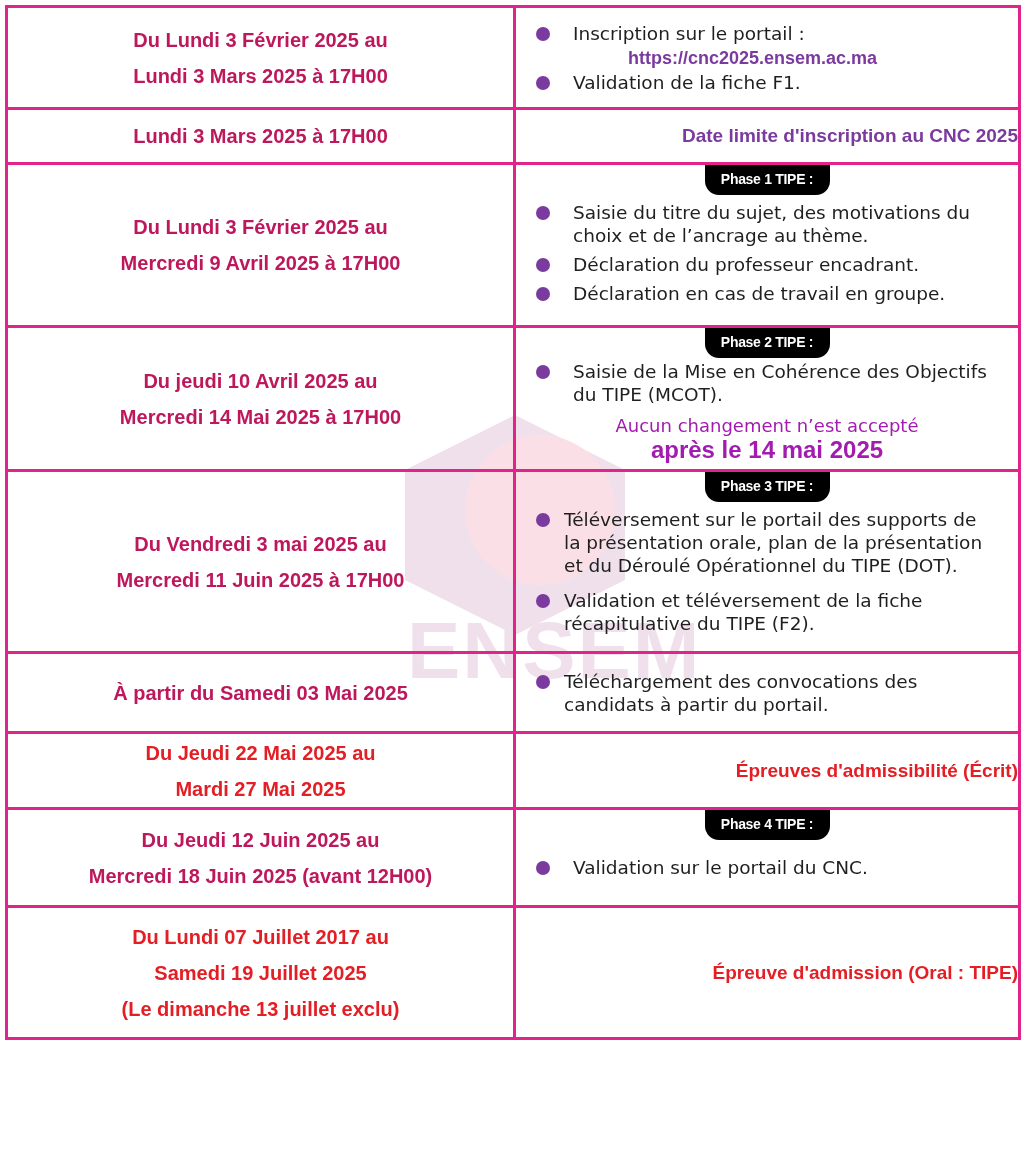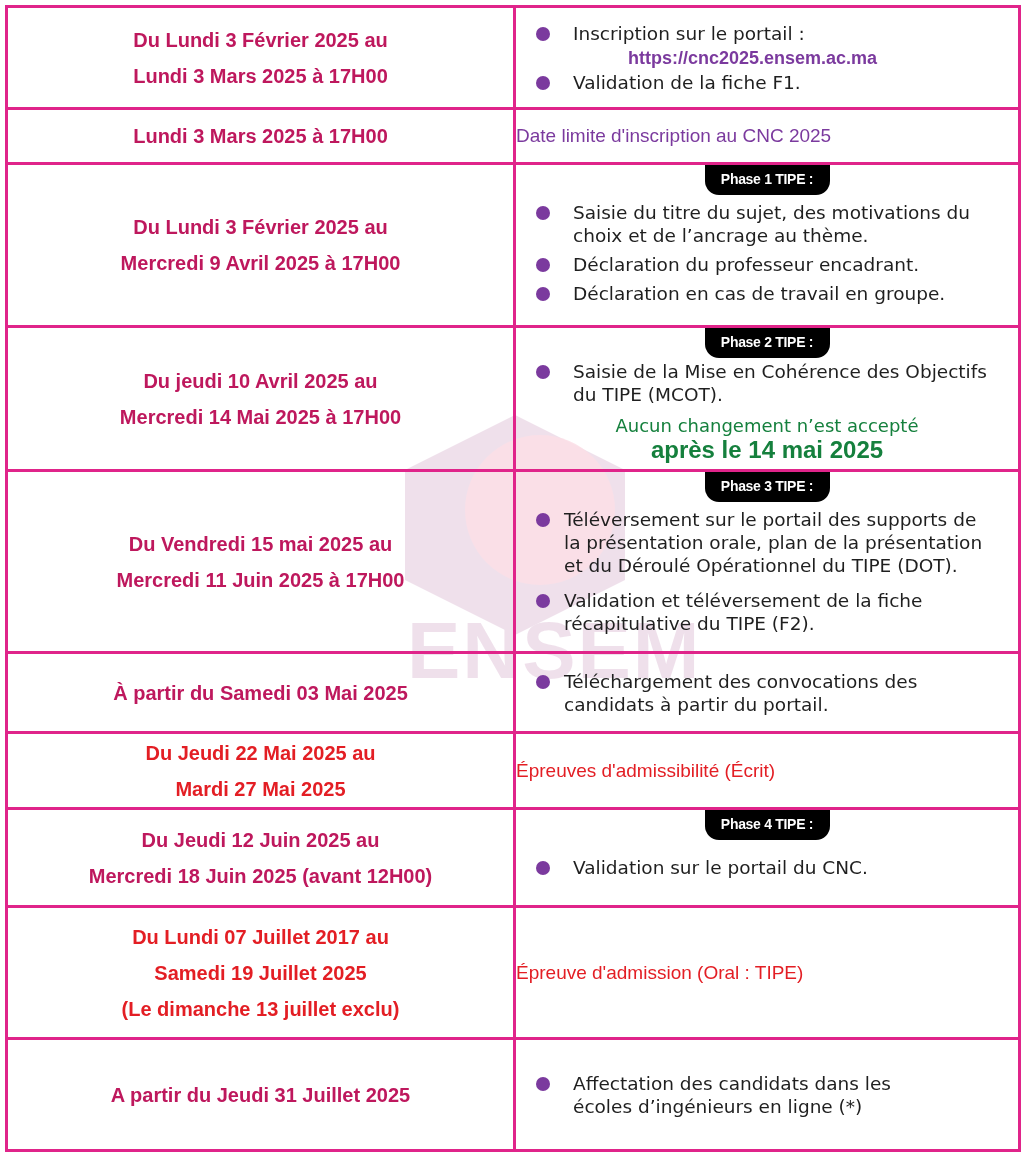--- a/index.html
+++ b/index.html
@@ -16,22 +16,22 @@
   td.act { position:relative; font-size:19px; color:#1f1f1f; font-family:"DejaVu Sans", sans-serif; }
   .purple { color:#be185d; }
   .red { color:#e31e24; }
   .badge { display:block; margin:0 auto; width:125px; height:30px; background:#000000; color:#fff;
            border-radius:0 0 14px 14px; text-align:center; font-size:14px; font-weight:bold;
            line-height:28px; font-family:"Liberation Sans", sans-serif; letter-spacing:-0.3px; }
   ul.items { list-style:none; margin:0; padding:0 24px 0 20px; }
   ul.items li { position:relative; padding-left:37px; line-height:23px; margin:6px 0; font-size:18.5px; }
   ul.items li::before { content:""; position:absolute; left:0; top:5px; width:14px; height:14px; border-radius:50%; background:#7b3a9e; }
   .link { display:block; text-align:center; color:#7b3a9e; font-weight:bold; font-family:"Liberation Sans", sans-serif; font-size:18px; line-height:26px; padding-right:29px; }
-  .center-label { text-align:left; font-weight:normal; font-family:"Liberation Sans", sans-serif; font-size:19px; }
-  .warn { text-align:center; color:#15803d; line-height:24px; font-size:18px; margin-top:8px; }
+  .center-label { text-align:right; font-weight:bold; font-family:"Liberation Sans", sans-serif; font-size:19px; }
+  .warn { text-align:center; color:#a21caf; line-height:24px; font-size:18px; margin-top:8px; }
   .warn b { font-family:"Liberation Sans", sans-serif; font-size:24px; }
 </style>
 </head>
 <body>
 
 <div class="watermark">
   <div class="wm-hex"></div>
   <div class="wm-ball"></div>
   <div class="wm-text">ENSEM</div>
 </div>
@@ -91,21 +91,21 @@
       </ul>
       <div class="warn">
         <div>Aucun changement n’est accepté</div>
         <b>après le 14 mai 2025</b>
       </div>
     </td>
   </tr>
 
   <tr style="height:182px">
     <td class="date purple">
-      <div>Du Vendredi 15 mai 2025 au</div>
+      <div>Du Vendredi 3 mai 2025 au</div>
       <div>Mercredi 11 Juin 2025 à 17H00</div>
     </td>
     <td class="act" style="vertical-align:top">
       <span class="badge">Phase 3  TIPE :</span>
       <ul class="items" style="margin-top:6px">
         <li style="padding-left:28px"><span>Téléversement sur le portail des supports de la présentation orale, plan de la présentation et du Déroulé Opérationnel du TIPE (DOT).</span></li>
         <li style="padding-left:28px;margin-top:12px"><span>Validation et téléversement de la fiche récapitulative du TIPE (F2).</span></li>
       </ul>
     </td>
   </tr>
@@ -148,24 +148,14 @@
     <td class="date red">
       <div>Du Lundi 07 Juillet 2017 au</div>
       <div>Samedi 19 Juillet 2025</div>
       <div>(Le dimanche 13 juillet exclu)</div>
     </td>
     <td class="act">
       <div class="center-label red">Épreuve d'admission (Oral : TIPE)</div>
     </td>
   </tr>
 
-  <tr style="height:112px">
-    <td class="date purple">
-      <div>A partir du Jeudi 31 Juillet 2025</div>
-    </td>
-    <td class="act">
-      <ul class="items">
-        <li style="padding-right:50px"><span>Affectation des candidats dans les écoles d’ingénieurs en ligne (*)</span></li>
-      </ul>
-    </td>
-  </tr>
 </tbody>
   </table>
 
 </body></html>

